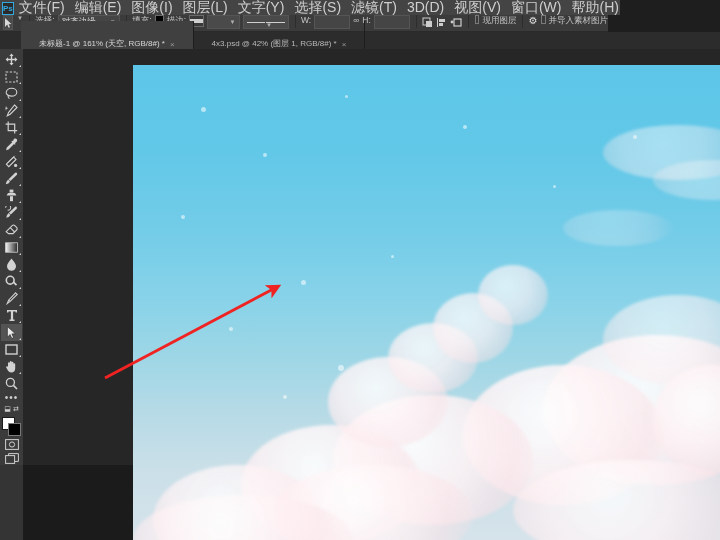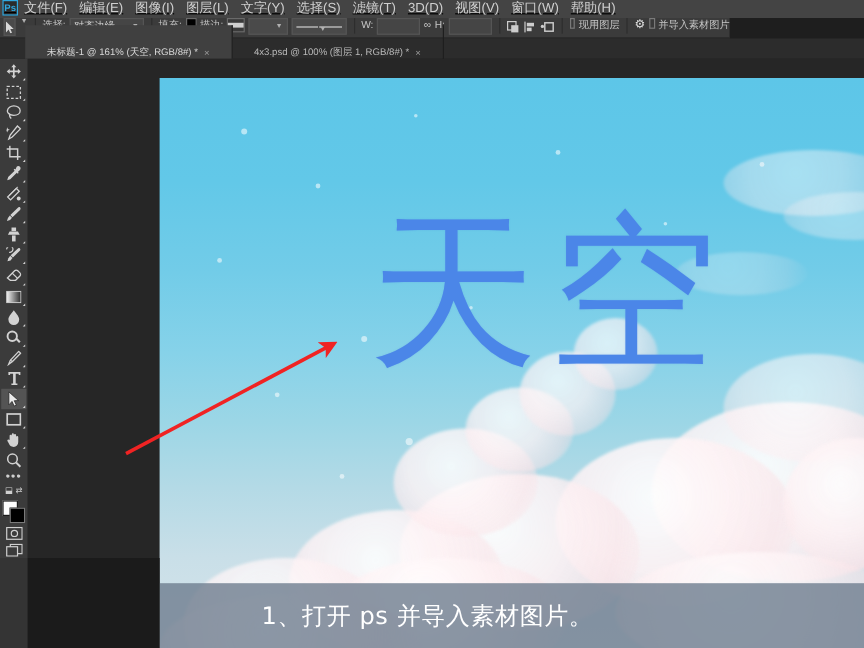--- a/index.html
+++ b/index.html
@@ -6,32 +6,32 @@
   html, body {
     width: 720px; height: 540px;
     overflow: hidden;
     background: #1e1e1e;
     font-family: "Liberation Sans", "DejaVu Sans", sans-serif;
   }
   #app { position: relative; width: 720px; height: 540px; }
 
   
   .menubar {
-    position: absolute; left: 0; top: 0; width: 720px; height: 15px;
+    position: absolute; left: 0; top: 0; width: 620px; height: 15px;
     background: #444444;
-    display: flex; align-items: flex-start; text-decoration: underline;
+    display: flex; align-items: flex-end;
   }
   .ps-logo {
     width: 13px; height: 13px; margin-left: 2px;
     background: #2b2b2b; border: 1px solid #31a8e0;
     display: flex; align-items: center; justify-content: center;
     color: #31a8e0; font-size: 8px; font-weight: bold; line-height: 1;
   }
   .menu-item {
-    color: #cfcfcf; font-size: 11px; padding: 0 5px;
+    color: #cfcfcf; font-size: 14px; padding: 0 5px;
     white-space: nowrap; line-height: 15px;
   }
   .menu-item:first-of-type { margin-left: 9px; }
 
   
   .optionsbar {
     position: absolute; left: 0; top: 15px; width: 608px; height: 17px;
     background: #3b3b3b; border-bottom: 1px solid #2a2a2a;
     display: flex; gap: 3px;
   }
@@ -273,21 +273,21 @@
     <div class="ob-label">并导入素材图片</div>
   </div>
 
   <div class="tabbar">
     <div style="width:21px"></div>
     <div class="tab active">
       <span>未标题-1 @ 161% (天空, RGB/8#) *</span>
       <span class="x">×</span>
     </div>
     <div class="tab">
-      <span>4x3.psd @ 100% (图层 1, RGB/8#) *</span>
+      <span>4x3.psd @ 42% (图层 1, RGB/8#) *</span>
       <span class="x">×</span>
     </div>
     <div class="spacer"></div>
   </div>
 
   <div class="workspace"></div>
 
   <div class="canvas">
     <div class="cloudwrap">
 
@@ -317,35 +317,31 @@
       <div class="cloud" style="left:255px; top:258px; width:90px;  height:70px;  opacity:.8;"></div>
       <div class="cloud" style="left:300px; top:228px; width:80px;  height:70px;  opacity:.75;"></div>
       <div class="cloud" style="left:345px; top:200px; width:70px;  height:60px;  opacity:.7;"></div>
       <div class="cloud" style="left:470px; top:230px; width:150px; height:90px;  opacity:.6;"></div>
       <div class="cloud" style="left:520px; top:300px; width:120px; height:110px; opacity:.8;"></div>
       <div class="cloud" style="left:140px; top:400px; width:200px; height:100px; opacity:.85;"></div>
       <div class="cloud" style="left:0px;   top:430px; width:220px; height:90px;  opacity:.75;"></div>
       <div class="cloud" style="left:380px; top:395px; width:240px; height:100px; opacity:.8;"></div>
     </div>
 
-    <div class="bigtext">天空</div>
   </div>
 
   <svg class="arrow" viewBox="0 0 720 540">
     <defs>
       <marker id="ah" markerWidth="5" markerHeight="5" refX="3.4" refY="2.5" orient="auto" markerUnits="strokeWidth">
         <path d="M0,0 L5,2.5 L0,5 L1.3,2.5 Z" fill="#f02323"></path>
       </marker>
     </defs>
     <line x1="105" y1="378" x2="277" y2="287" stroke="#f02323" stroke-width="3" marker-end="url(#ah)"></line>
   </svg>
 
-  <div class="captionbar">
-    <div class="caption">1、打开 ps 并导入素材图片。</div>
-  </div>
 
   <div class="botleft">
     <div class="tb"></div>
   </div>
 
   <div class="toolbar">
 
     <div class="tool">
       <svg width="13" height="13" viewBox="0 0 13 13">
           <path d="M6.5 0.5 L8.6 3 H7.2 V5.7 H9.9 V4.3 L12.4 6.5 L9.9 8.7 V7.3 H7.2 V10 H8.6 L6.5 12.5 L4.4 10 H5.8 V7.3 H3.1 V8.7 L0.6 6.5 L3.1 4.3 V5.7 H5.8 V3 H4.4 Z" fill="#d2d2d2"></path>

